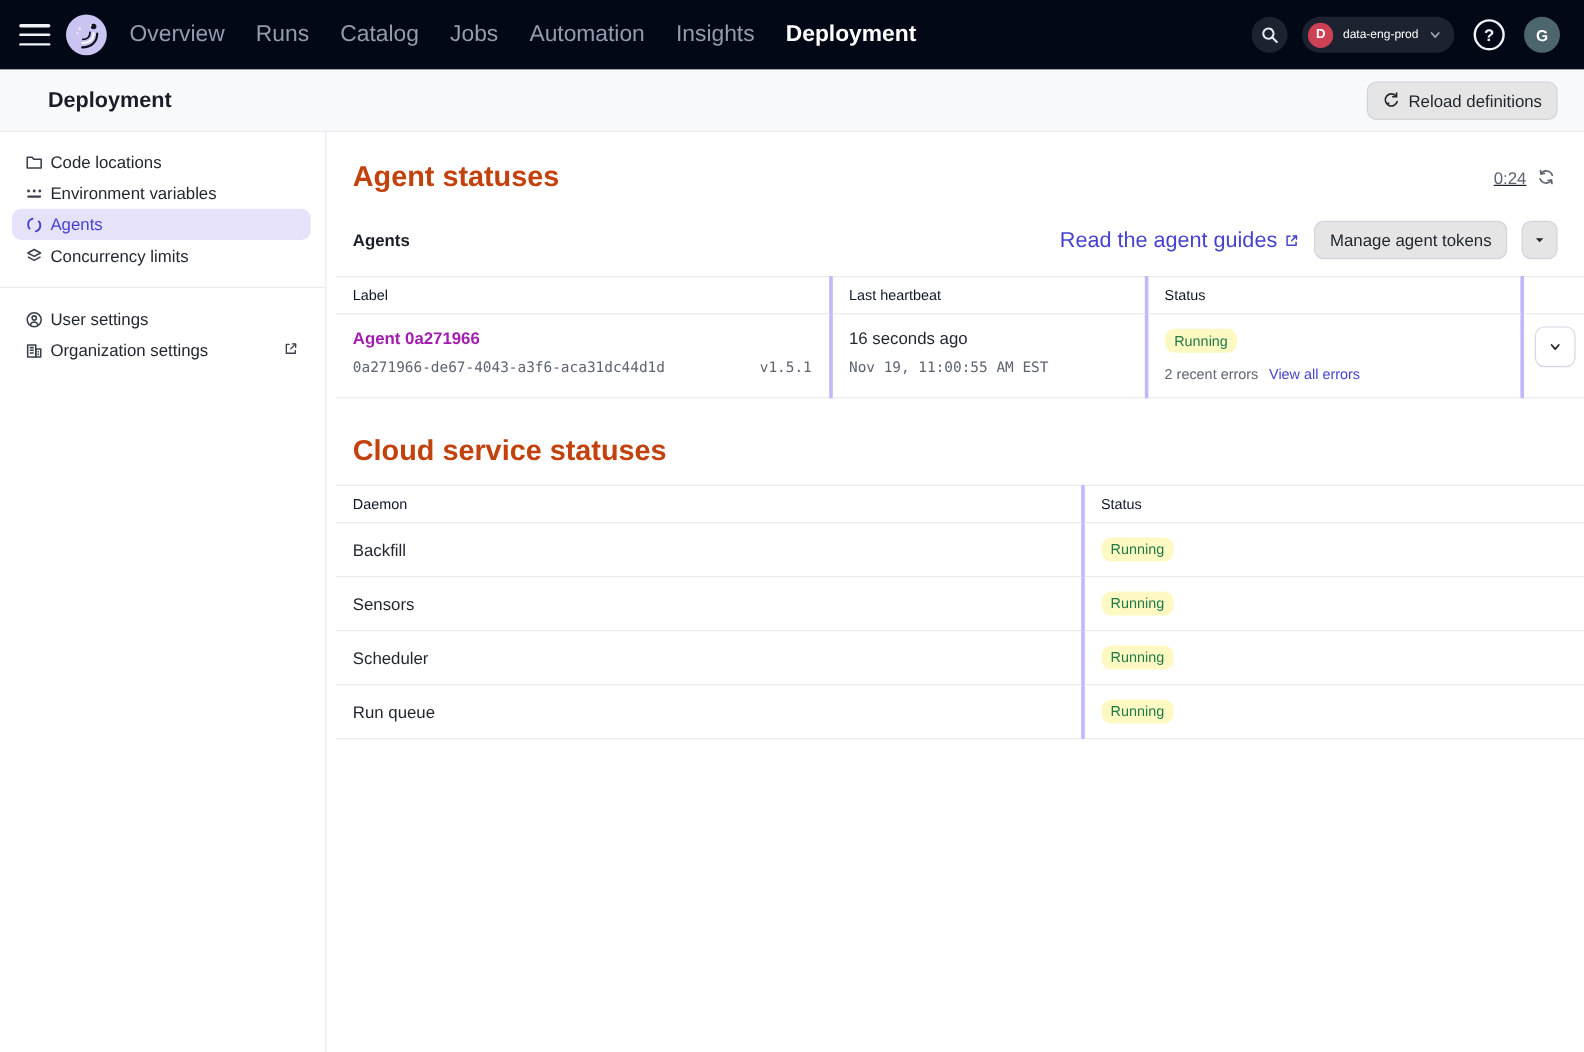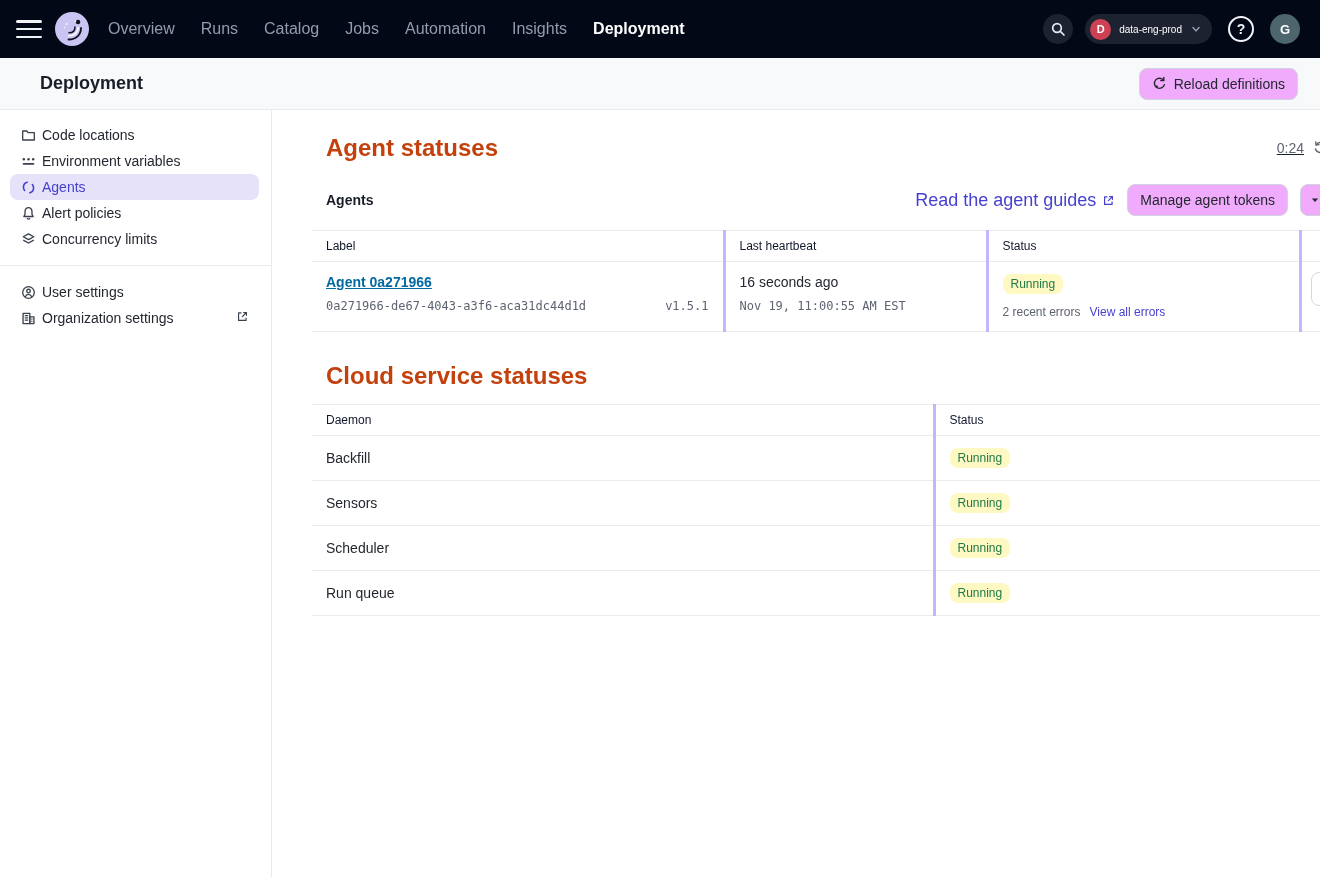--- a/index.html
+++ b/index.html
@@ -6,38 +6,38 @@
   html,body { width:1320px; height:877px; overflow:hidden; background:#fff;
     font-family:"Liberation Sans", sans-serif; color:#1b212c; }
   .mono { font-family:"DejaVu Sans Mono", monospace; }
 
   
   .topbar { height:58px; background:#030816; display:flex; align-items:center; padding:0 20px 0 16px; }
   .hamburger { width:26px; height:18px; display:flex; flex-direction:column; justify-content:space-between; cursor:pointer; margin-right:12px; }
   .hamburger span { display:block; height:2.5px; background:#f2f3f7; border-radius:2px; }
   .logo { width:36px; height:36px; margin-right:18px; cursor:pointer; }
   .nav { display:flex; align-items:center; gap:26px; }
-  .nav-item { font-size:16px; color:#949bac; cursor:pointer; }
+  .nav-item { font-size:19px; color:#949bac; cursor:pointer; }
   .nav-item.active { color:#ffffff; font-weight:700; }
   .topbar-right { margin-left:auto; display:flex; align-items:center; gap:12px; }
   .icon-circle-btn { width:30px; height:30px; border-radius:50%; background:#1d2230; display:flex; align-items:center; justify-content:center; cursor:pointer; color:#e8eaf2; }
   .switcher { height:30px; background:#1d2230; border-radius:15px; display:flex; align-items:center; gap:8px; padding:0 10px 0 5px; cursor:pointer; }
   .switcher-initial { width:21px; height:21px; border-radius:50%; background:#cd4154; color:#fff; font-size:11px; font-weight:700; display:flex; align-items:center; justify-content:center; }
   .switcher-label { color:#ffffff; font-size:10px; }
   .help-btn { width:26px; height:26px; border-radius:50%; border:2px solid #f2f3f7; color:#f2f3f7; font-size:14px; font-weight:700; display:flex; align-items:center; justify-content:center; cursor:pointer; background:transparent; margin-left:4px; }
   .avatar { width:30px; height:30px; border-radius:50%; background:#4d666d; color:#fff; font-size:13px; font-weight:600; display:flex; align-items:center; justify-content:center; cursor:pointer; margin-left:4px; }
 
   
   .page-header { height:52px; background:#f8f9fa; border-bottom:1px solid #e8eaed; display:flex; align-items:center; padding:0 22px 0 40px; }
   .page-title { font-size:18px; font-weight:600; color:#181d27; }
-  .btn { display:inline-flex; align-items:center; gap:7px; height:32px; padding:0 12px; background:#f0abfc; border:1px solid #d0d5dc; border-radius:8px; font-size:14px; color:#23272f; cursor:pointer; font-family:inherit; }
+  .btn { display:inline-flex; align-items:center; gap:7px; height:32px; padding:0 12px; background:#e5e5e5; border:1px solid #d0d5dc; border-radius:8px; font-size:14px; color:#23272f; cursor:pointer; font-family:inherit; }
   .page-header .btn { margin-left:auto; }
 
   
-  .content-row { display:flex; height:767px;gap:32px; }
+  .content-row { display:flex; height:767px; }
   .sidebar { width:272px; border-right:1px solid #e8eaed; padding-top:12px; flex-shrink:0; }
   .side-item { height:26px; display:flex; align-items:center; gap:6px; padding:0 10px; margin:0 12px 0 10px; border-radius:8px; font-size:14px; color:#23272f; cursor:pointer; }
   .side-item .ic { width:16px; height:16px; display:flex; align-items:center; justify-content:center; color:#3a404c; flex-shrink:0; }
   .side-item.active { background:#e5e2f9; color:#4642cf; }
   .side-item.active .ic { color:#4642cf; }
   .side-divider { border-top:1px solid #e8eaed; margin:13px 0; }
   .side-item .ext { margin-left:auto; color:#3a404c; }
 
   .main { flex:1; padding-left:8px; }
   .section-title { font-size:24px; font-weight:600; color:#c2410c; }
@@ -50,21 +50,21 @@
   .agents-heading { font-size:14px; font-weight:700; color:#181d27; }
   .agents-actions { margin-left:auto; display:flex; align-items:center; gap:12px; }
   .link { color:#4642cf; font-size:18px; text-decoration:none; display:inline-flex; align-items:center; gap:6px; cursor:pointer; }
   .caret-btn { width:30px; height:32px; padding:0; justify-content:center; }
 
   table { border-collapse:collapse; table-layout:fixed; width:1040px; }
   th { font-size:12px; font-weight:400; color:#0f172a; text-align:left; padding:8px 14px; border-top:1px solid #e8eaed; border-bottom:1px solid #e8eaed; }
   th + th, td + td { border-left:3px solid #c4b5fd; }
   td { vertical-align:top; padding:12px 14px; border-bottom:1px solid #e8eaed; }
   .cell-main { font-size:14px; color:#23272f; }
-  .cell-main.bold { font-weight:700; color:#0369a1;text-decoration:underline; }
+  .cell-main.bold { font-weight:700; color:#a21caf; }
   .cell-sub { margin-top:9px; font-size:12px; color:#5d6370; display:flex; }
   .ver { margin-left:auto; }
   .badge { display:inline-block; background:#fef9c3; color:#1f7a48; font-size:12px; padding:3px 8px; border-radius:8px; }
   .errors-line { margin-top:11px; font-size:12px; color:#5d6370; display:flex; gap:9px; align-items:center; }
   .errors-line .link { font-size:12px; }
   .row-expand-btn { width:34px; height:34px; border:1px solid #d7d6e4; border-radius:8px; background:#fff; display:flex; align-items:center; justify-content:center; cursor:pointer; color:#23272f; }
   td.action-cell { padding:10px 9px; }
 
   .cloud-title { padding:30px 0 14px 14px; }
   .cloud-table td { padding:0 14px; height:45px; vertical-align:middle; }
@@ -161,29 +161,20 @@
         <svg width="15" height="15" viewBox="0 0 16 16" fill="none" stroke="currentColor" stroke-width="1.7" stroke-linecap="round">
           <path d="M6.6 2.4 C4.2 3.1 2.6 5.2 2.6 7.8 C2.6 9.1 3.1 10.3 3.9 11.2"></path>
           <path d="M9.4 13.6 C11.8 12.9 13.4 10.8 13.4 8.2 C13.4 6.9 12.9 5.7 12.1 4.8"></path>
         </svg>
       </span>
       <span>Agents</span>
     </div>
     <div class="side-item">
       <span class="ic">
         <svg width="15" height="15" viewBox="0 0 16 16" fill="none" stroke="currentColor" stroke-width="1.4" stroke-linejoin="round">
-          <path d="M8 1.8 C5.9 1.8 4.3 3.4 4.3 5.6 V9 L3 11.2 H13 L11.7 9 V5.6 C11.7 3.4 10.1 1.8 8 1.8 Z"></path>
-          <path d="M6.7 13.2 a1.4 1.4 0 0 0 2.6 0" stroke-linecap="round"></path>
-        </svg>
-      </span>
-      <span>Alert policies</span>
-    </div>
-    <div class="side-item">
-      <span class="ic">
-        <svg width="15" height="15" viewBox="0 0 16 16" fill="none" stroke="currentColor" stroke-width="1.4" stroke-linejoin="round">
           <path d="M8 2 L13.6 5.1 L8 8.2 L2.4 5.1 Z"></path>
           <path d="M2.4 8.6 L8 11.7 L13.6 8.6"></path>
           <path d="M2.4 11.4 L8 14.5 L13.6 11.4" opacity="0"></path>
         </svg>
       </span>
       <span>Concurrency limits</span>
     </div>
 
     <div class="side-divider"></div>
 

